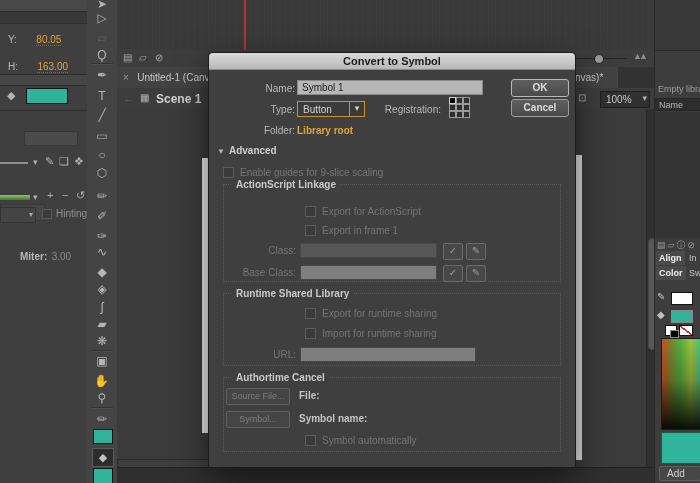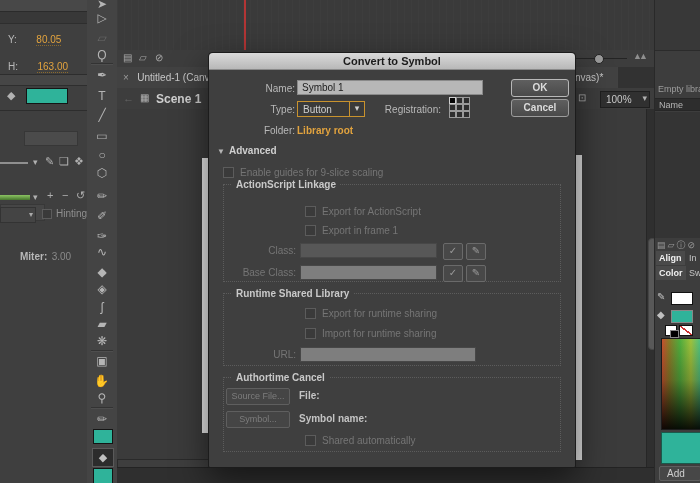--- a/index.html
+++ b/index.html
@@ -340,16 +340,16 @@
       <div class="g-field f-mid" style="left:76px;top:53px;width:174px;"></div>
     </div>
 
     <div class="grp" style="top:324px;height:73px;">
       <span class="grp-title">Authortime Cancel</span>
       <div class="auth-btn" style="top:10px;"><span>Source File...</span></div>
       <span class="auth-lbl" style="top:12px;">File:</span>
       <div class="auth-btn" style="top:33px;"><span>Symbol...</span></div>
       <span class="auth-lbl" style="top:35px;">Symbol name:</span>
       <div class="cb" style="left:81px;top:57px;"></div>
-      <span class="cb-lbl" style="left:98px;top:57px;">Shared automatically</span>
+      <span class="cb-lbl" style="left:98px;top:57px;">Symbol automatically</span>
     </div>
   </div>
 </div>
 
 </body></html>

